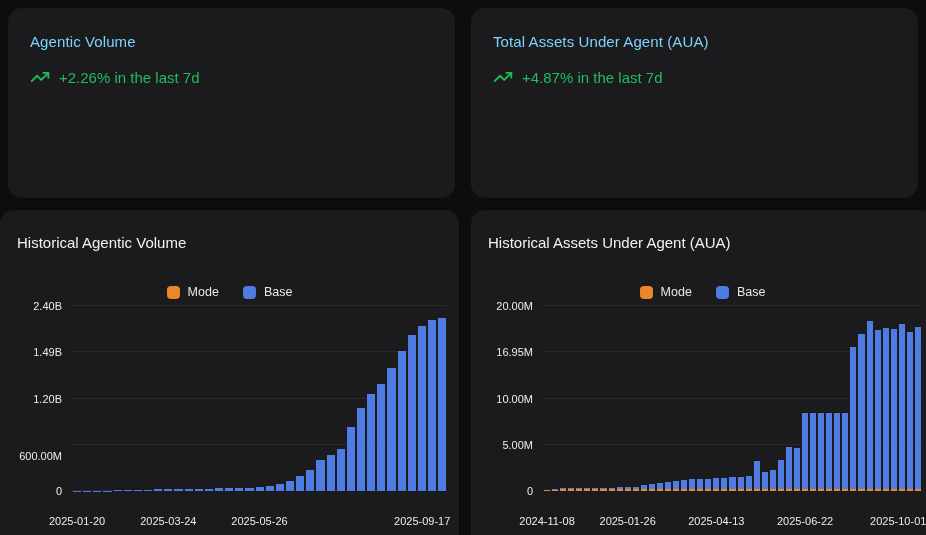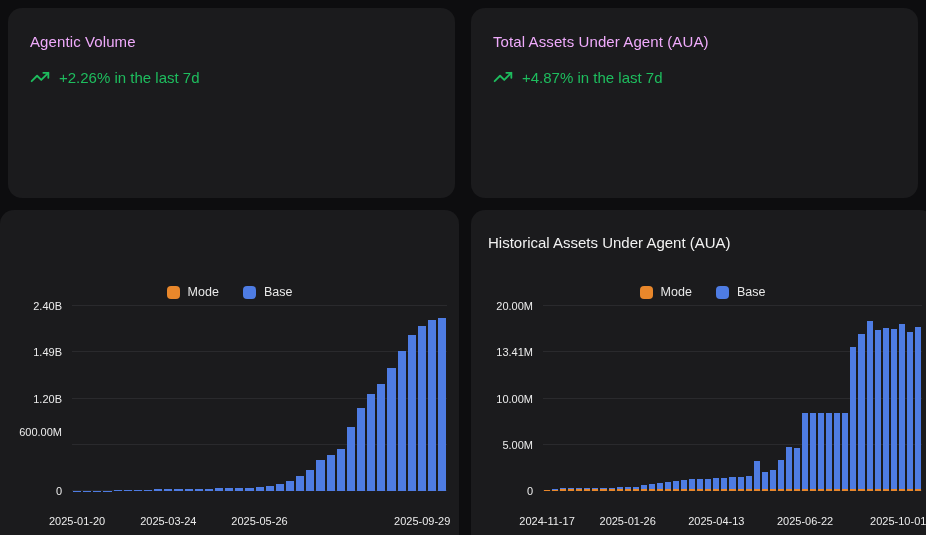--- a/index.html
+++ b/index.html
@@ -12,21 +12,21 @@
   .page { position: relative; width: 926px; height: 535px; overflow: hidden; }
   .card {
     position: absolute;
     background: var(--card-bg, #1b1b1d);
     border-radius: 14px;
   }
   
   #stat-0 { left: 8px;   top: 8px; width: 447px; height: 190px; }
   #stat-1 { left: 471px; top: 8px; width: 447px; height: 190px; }
   .stat-card { padding: 25px 24px 0 22px; }
-  .stat-title { font-size: 15px; font-weight: 500; color: #f0abfc; letter-spacing: .1px; }
+  .stat-title { font-size: 15px; font-weight: 500; color: #7dd3fc; letter-spacing: .1px; }
   .stat-value {
     margin-top: 13px;
     font-size: 44px; font-weight: 700; color: #ffffff;
     letter-spacing: -1px;
   }
   .stat-change {
     margin-top: 17px;
     display: flex; align-items: center; gap: 9px;
     color: var(--green, #1ebd5e);
     font-size: 15px; font-weight: 500;
@@ -92,34 +92,35 @@
         <svg width="20" height="20" viewBox="0 0 24 24" fill="none" stroke="currentColor" stroke-width="2.2" stroke-linecap="round" stroke-linejoin="round">
             <polyline points="22 7 13.5 15.5 8.5 10.5 2 17"></polyline>
             <polyline points="16 7 22 7 22 13"></polyline>
           </svg>
       </span>
       <span>+4.87% in the last 7d</span>
     </div>
   </section>
 
   <section class="card chart-card" id="chartcard-0">
+    <div class="chart-title">Historical Agentic Volume</div>
     <div class="legend">
       <span class="legend-item">
         <span class="swatch sw-mode"></span>
         <span>Mode</span>
       </span>
       <span class="legend-item">
         <span class="swatch sw-base"></span>
         <span>Base</span>
       </span>
     </div>
     <div class="plot-wrap">
       <div class="y-labels">
           <div class="ytick" style="bottom: 0px;">0</div>
-          <div class="ytick" style="bottom: 59px; margin-top: 38px;">600.00M</div>
+          <div class="ytick" style="bottom: 35px; margin-top: 38px;">600.00M</div>
           <div class="ytick" style="bottom: 92.5px;">1.20B</div>
           <div class="ytick" style="bottom: 138.75px;">1.49B</div>
           <div class="ytick" style="bottom: 185px;">2.40B</div>
         </div>
       <div class="plot">
           <div class="gridline" style="bottom: 0px;"></div>
           <div class="gridline" style="bottom: 46.25px;"></div>
           <div class="gridline" style="bottom: 92.5px;"></div>
           <div class="gridline" style="bottom: 138.75px;"></div>
           <div class="gridline" style="bottom: 185px;"></div>
@@ -271,21 +272,21 @@
             <div class="bar">
               <div class="seg seg-base" style="height: 173.438px;"></div>
               <div class="seg seg-mode" style="height: 0px;"></div>
             </div>
           </div>
         </div>
       <div class="x-labels">
           <div class="xtick" style="left: 1.35135%;">2025-01-20</div>
           <div class="xtick" style="left: 25.6757%;">2025-03-24</div>
           <div class="xtick" style="left: 50%;">2025-05-26</div>
-          <div class="xtick last" style="left: 98.6486%;">2025-09-29</div>
+          <div class="xtick last" style="left: 98.6486%;">2025-09-17</div>
         </div>
     </div>
   </section>
 
   <section class="card chart-card" id="chartcard-1">
     <div class="chart-title">Historical Assets Under Agent (AUA)</div>
     <div class="legend">
       <span class="legend-item">
         <span class="swatch sw-mode"></span>
         <span>Mode</span>
@@ -293,21 +294,21 @@
       <span class="legend-item">
         <span class="swatch sw-base"></span>
         <span>Base</span>
       </span>
     </div>
     <div class="plot-wrap">
       <div class="y-labels">
           <div class="ytick" style="bottom: 0px;">0</div>
           <div class="ytick" style="bottom: 46.25px;">5.00M</div>
           <div class="ytick" style="bottom: 92.5px;">10.00M</div>
-          <div class="ytick" style="bottom: 138.75px;">13.41M</div>
+          <div class="ytick" style="bottom: 138.75px;">16.95M</div>
           <div class="ytick" style="bottom: 185px;">20.00M</div>
         </div>
       <div class="plot">
           <div class="gridline" style="bottom: 0px;"></div>
           <div class="gridline" style="bottom: 46.25px;"></div>
           <div class="gridline" style="bottom: 92.5px;"></div>
           <div class="gridline" style="bottom: 138.75px;"></div>
           <div class="gridline" style="bottom: 185px;"></div>
           <div class="bars">
             <div class="bar">
@@ -494,21 +495,21 @@
               <div class="seg seg-base" style="height: 157.25px;"></div>
               <div class="seg seg-mode" style="height: 1.85px;"></div>
             </div>
             <div class="bar">
               <div class="seg seg-base" style="height: 161.875px;"></div>
               <div class="seg seg-mode" style="height: 1.85px;"></div>
             </div>
           </div>
         </div>
       <div class="x-labels">
-          <div class="xtick" style="left: 1.06383%;">2024-11-17</div>
+          <div class="xtick" style="left: 1.06383%;">2024-11-08</div>
           <div class="xtick" style="left: 22.3404%;">2025-01-26</div>
           <div class="xtick" style="left: 45.7447%;">2025-04-13</div>
           <div class="xtick" style="left: 69.1489%;">2025-06-22</div>
           <div class="xtick last" style="left: 98.9362%;">2025-10-01</div>
         </div>
     </div>
   </section>
 
 </div>
 

